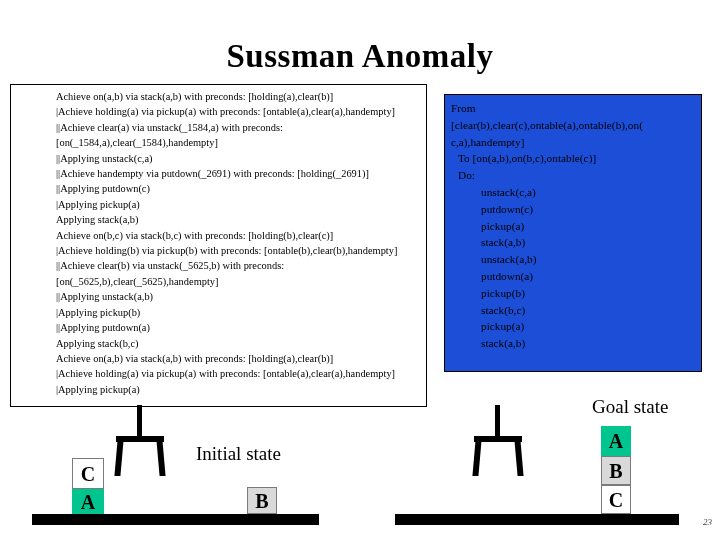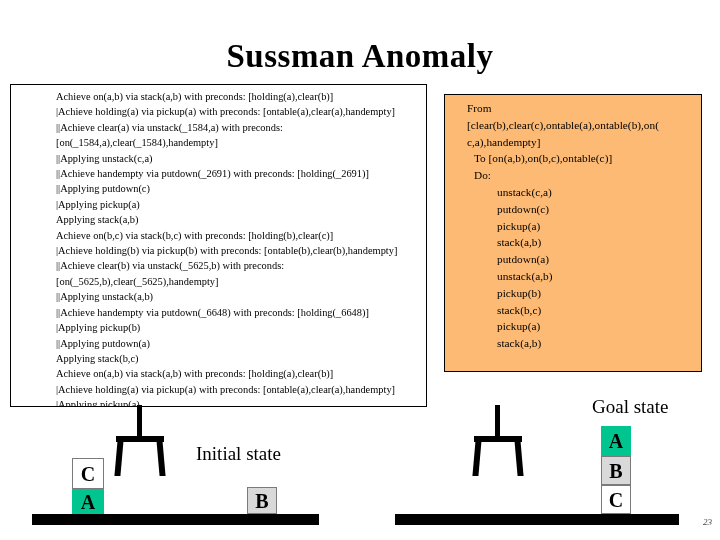--- a/index.html
+++ b/index.html
@@ -53,22 +53,22 @@
 
   
   #plan-box {
     position: absolute;
     left: 444px;
     top: 94px;
     width: 258px;
     height: 278px;
     border: 1px solid #000000;
     box-sizing: border-box;
-    background: #fdba74;
-    padding: 5px 4px 0 22px;
+    background: #1d4ed8;
+    padding: 5px 4px 0 6px;
     overflow: hidden;
   }
   .plan-line {
     font-size: 11.3px;
     line-height: 16.8px;
     white-space: pre;
     font-family: "Liberation Serif", "DejaVu Serif", serif;
   }
   .plan-indent-1 { padding-left: 7px; }
   .plan-indent-2 { padding-left: 30px; }
@@ -184,42 +184,41 @@
     <div class="trace-line">||Applying unstack(c,a)</div>
     <div class="trace-line">||Achieve handempty via putdown(_2691) with preconds: [holding(_2691)]</div>
     <div class="trace-line">||Applying putdown(c)</div>
     <div class="trace-line">|Applying pickup(a)</div>
     <div class="trace-line">Applying stack(a,b)</div>
     <div class="trace-line">Achieve on(b,c) via stack(b,c) with preconds: [holding(b),clear(c)]</div>
     <div class="trace-line">|Achieve holding(b) via pickup(b) with preconds: [ontable(b),clear(b),handempty]</div>
     <div class="trace-line">||Achieve clear(b) via unstack(_5625,b) with preconds:</div>
     <div class="trace-line">[on(_5625,b),clear(_5625),handempty]</div>
     <div class="trace-line">||Applying unstack(a,b)</div>
-    <div class="trace-line">||Achieve handempty via putdown(_6648) with preconds: [holding(_6648)]</div>
     <div class="trace-line">|Applying pickup(b)</div>
     <div class="trace-line">||Applying putdown(a)</div>
     <div class="trace-line">Applying stack(b,c)</div>
     <div class="trace-line">Achieve on(a,b) via stack(a,b) with preconds: [holding(a),clear(b)]</div>
     <div class="trace-line">|Achieve holding(a) via pickup(a) with preconds: [ontable(a),clear(a),handempty]</div>
     <div class="trace-line">|Applying pickup(a)</div>
 
   </div>
 
   <div id="plan-box">
     <div class="plan-line">From</div>
     <div class="plan-line">[clear(b),clear(c),ontable(a),ontable(b),on(</div>
     <div class="plan-line">c,a),handempty]</div>
     <div class="plan-line plan-indent-1">To [on(a,b),on(b,c),ontable(c)]</div>
     <div class="plan-line plan-indent-1">Do:</div>
     <div class="plan-line plan-indent-2">unstack(c,a)</div>
     <div class="plan-line plan-indent-2">putdown(c)</div>
     <div class="plan-line plan-indent-2">pickup(a)</div>
     <div class="plan-line plan-indent-2">stack(a,b)</div>
+    <div class="plan-line plan-indent-2">unstack(a,b)</div>
     <div class="plan-line plan-indent-2">putdown(a)</div>
-    <div class="plan-line plan-indent-2">unstack(a,b)</div>
     <div class="plan-line plan-indent-2">pickup(b)</div>
     <div class="plan-line plan-indent-2">stack(b,c)</div>
     <div class="plan-line plan-indent-2">pickup(a)</div>
     <div class="plan-line plan-indent-2">stack(a,b)</div>
   </div>
 
   <div class="scene-label" id="goal-label">Goal state</div>
   <div class="scene-label" id="initial-label">Initial state</div>
 
   <div class="gripper" id="gripper-left">

